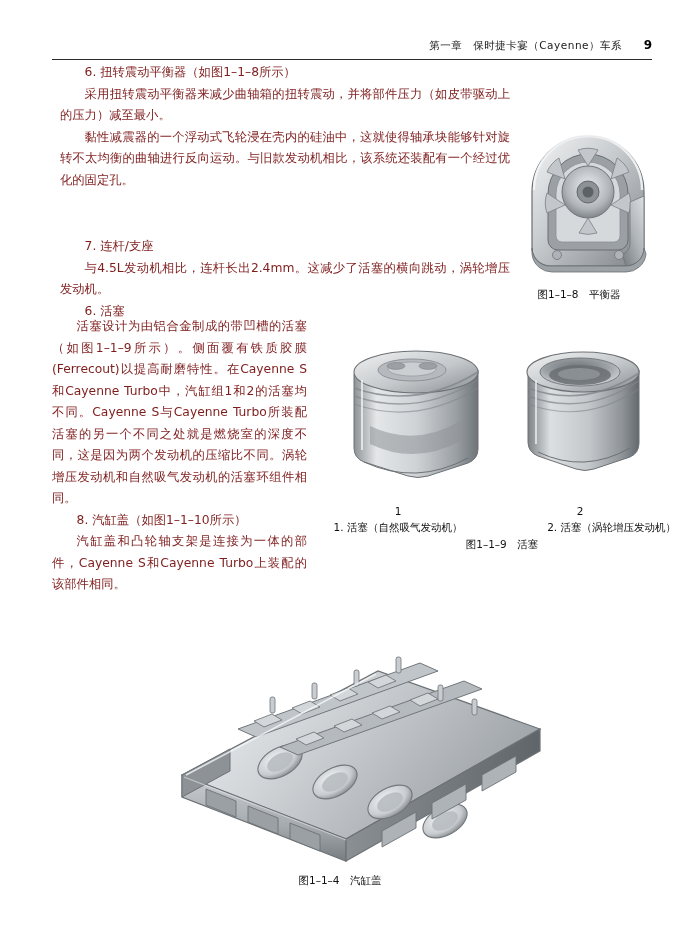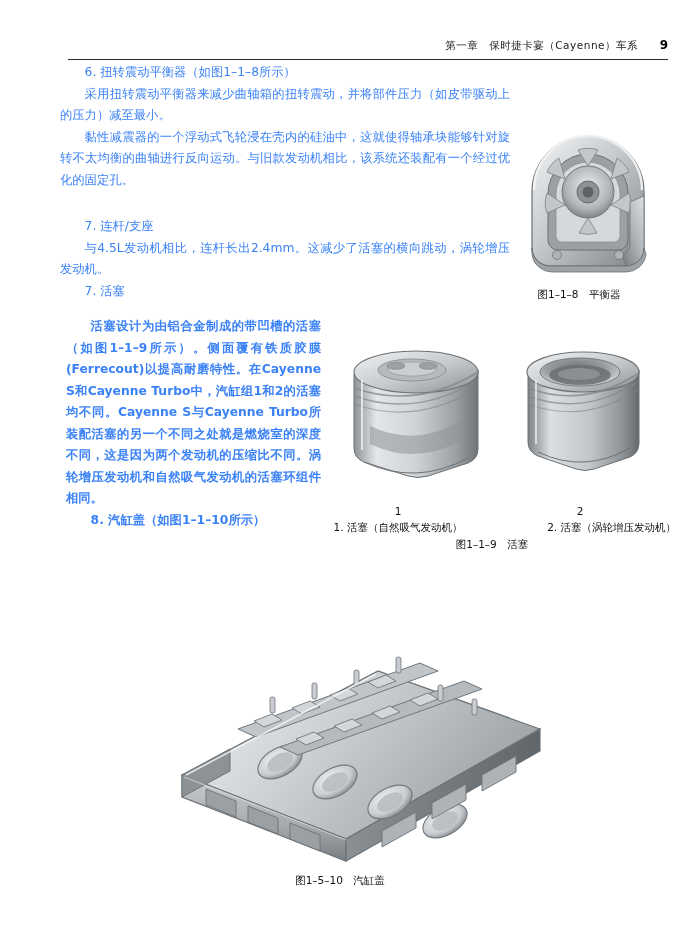--- a/index.html
+++ b/index.html
@@ -19,21 +19,21 @@
     position: absolute;
     left: 0; top: 0;
     width: 700px;
     height: 943px;
     background: #fff;
   }
 
   
   .header {
     position: absolute;
-    left: 68px;
+    left: 52px;
     top: 38px;
     width: 600px;
     height: 22px;
     text-align: right;
   }
   .header-rule {
     position: absolute;
     left: 0;
     top: 21px;
     width: 600px;
@@ -59,30 +59,30 @@
     font-weight: bold;
     color: #000;
   }
 
   
   .col {
     position: absolute;
     font-family: "DejaVu Sans", sans-serif;
     font-size: 12.3px;
     line-height: 21.5px;
-    color: #3b82f6;
+    color: #7f1d1d;
     text-align: justify;
     text-justify: inter-ideograph;
   }
   .p { margin: 0; }
   .indent { text-indent: 2em; }
 
   .block-a { left: 60px; top: 62px; width: 450px; }
-  .block-b { left: 60px; top: 216px; width: 450px; }
-  .block-c { left: 66px; top: 316px; width: 255px; font-weight: bold; }
+  .block-b { left: 60px; top: 236px; width: 450px; }
+  .block-c { left: 52px; top: 316px; width: 255px; }
   .block-d { left: 60px; top: 595px; width: 450px; }
 
   
   .fig-balancer {
     position: absolute;
     left: 514px;
     top: 72px;
     width: 148px;
     height: 215px;
   }
@@ -114,21 +114,21 @@
     font-size: 10.5px;
     color: #111;
     text-align: center;
   }
   .pn1 { left: 318px; top: 505px; width: 160px; }
   .pn2 { left: 500px; top: 505px; width: 160px; }
   .pl1 { left: 300px; top: 521px; width: 196px; text-align: center; }
   .pl2 { left: 480px; top: 521px; width: 196px; text-align: right; }
   .cap-pistons {
     position: absolute;
-    left: 318px;
+    left: 328px;
     top: 538px;
     width: 348px;
   }
 
   
   .fig-head {
     position: absolute;
     left: 120px;
     top: 625px;
     width: 440px;
@@ -157,26 +157,27 @@
 
   <div class="col block-a">
     <p class="p indent">6. 扭转震动平衡器（如图1–1–8所示）</p>
     <p class="p indent">采用扭转震动平衡器来减少曲轴箱的扭转震动，并将部件压力（如皮带驱动上的压力）减至最小。</p>
     <p class="p indent">黏性减震器的一个浮动式飞轮浸在壳内的硅油中，这就使得轴承块能够针对旋转不太均衡的曲轴进行反向运动。与旧款发动机相比，该系统还装配有一个经过优化的固定孔。</p>
   </div>
 
   <div class="col block-b">
     <p class="p indent">7. 连杆/支座</p>
     <p class="p indent">与4.5L发动机相比，连杆长出2.4mm。这减少了活塞的横向跳动，涡轮增压发动机。</p>
-    <p class="p indent">7. 活塞</p>
+    <p class="p indent">6. 活塞</p>
   </div>
 
   <div class="col block-c">
     <p class="p indent">活塞设计为由铝合金制成的带凹槽的活塞（如图1–1–9所示）。侧面覆有铁质胶膜 (Ferrecout)以提高耐磨特性。在Cayenne S和Cayenne Turbo中，汽缸组1和2的活塞均不同。Cayenne S与Cayenne Turbo所装配活塞的另一个不同之处就是燃烧室的深度不同，这是因为两个发动机的压缩比不同。涡轮增压发动机和自然吸气发动机的活塞环组件相同。</p>
     <p class="p indent">8. 汽缸盖（如图1–1–10所示）</p>
+    <p class="p indent">汽缸盖和凸轮轴支架是连接为一体的部件，Cayenne S和Cayenne Turbo上装配的该部件相同。</p>
   </div>
 
 
   <div class="fig-balancer">
     <svg width="148" height="215" viewBox="0 0 148 215">
       <defs>
         <linearGradient id="gBal" x1="0" y1="0" x2="1" y2="1">
           <stop offset="0%" stop-color="#f2f3f4"></stop>
           <stop offset="45%" stop-color="#c6cacd"></stop>
           <stop offset="100%" stop-color="#7f8488"></stop>
@@ -373,15 +374,15 @@
         <path d="M312 178 l34 -19 l0 16 l-34 19 z"></path>
         <path d="M362 150 l34 -19 l0 16 l-34 19 z"></path>
       </g>
 
       <path d="M62 150 L110 124 L110 146 L62 172 Z" fill="#8d9296" stroke="#6d7276" stroke-width="1"></path>
 
       <path d="M66 150 L256 49" fill="none" stroke="#f6f7f7" stroke-width="1.6" opacity="0.8"></path>
       <path d="M64 152 L226 215" fill="none" stroke="#e4e7e9" stroke-width="1.2" opacity="0.6"></path>
     </svg>
   </div>
-  <div class="fig-caption cap-head">图1–5–10　汽缸盖</div>
+  <div class="fig-caption cap-head">图1–1–4　汽缸盖</div>
 
 </div>
 
 </body></html>

